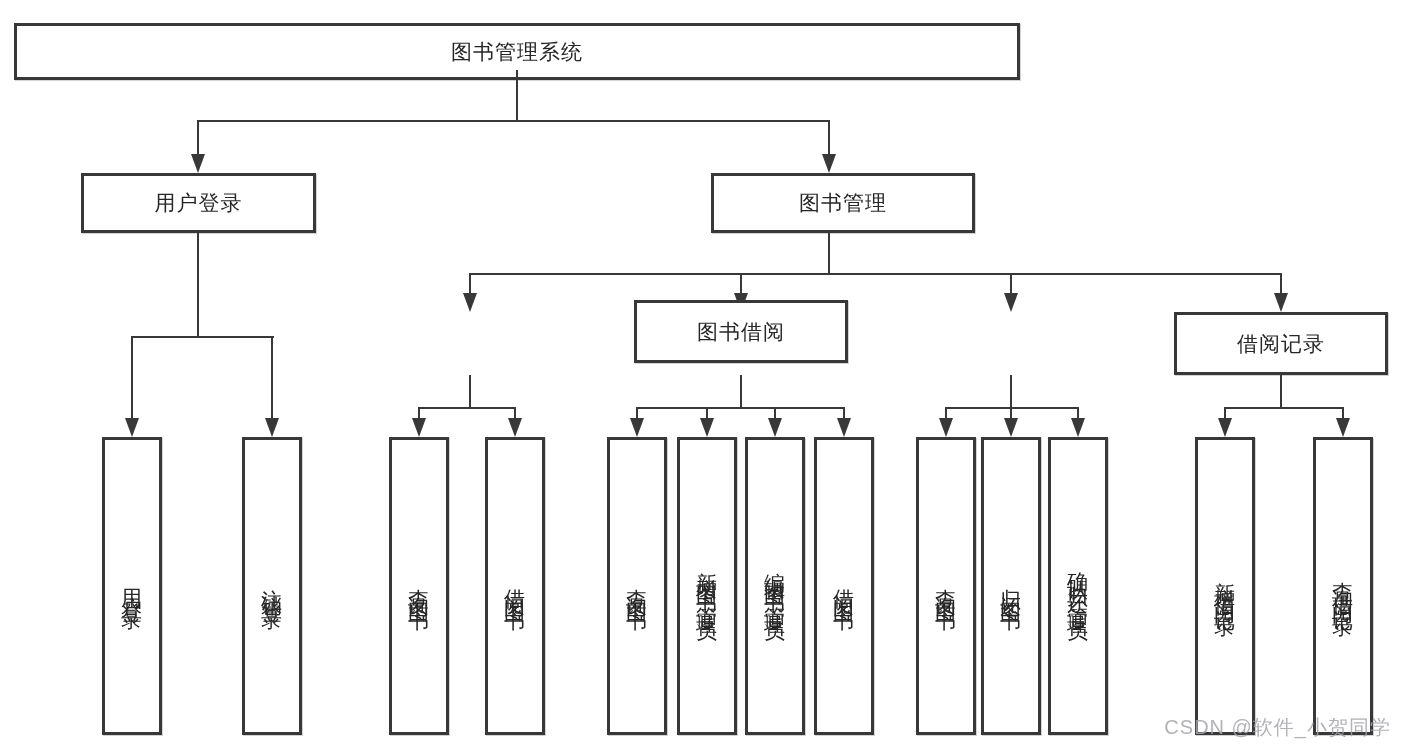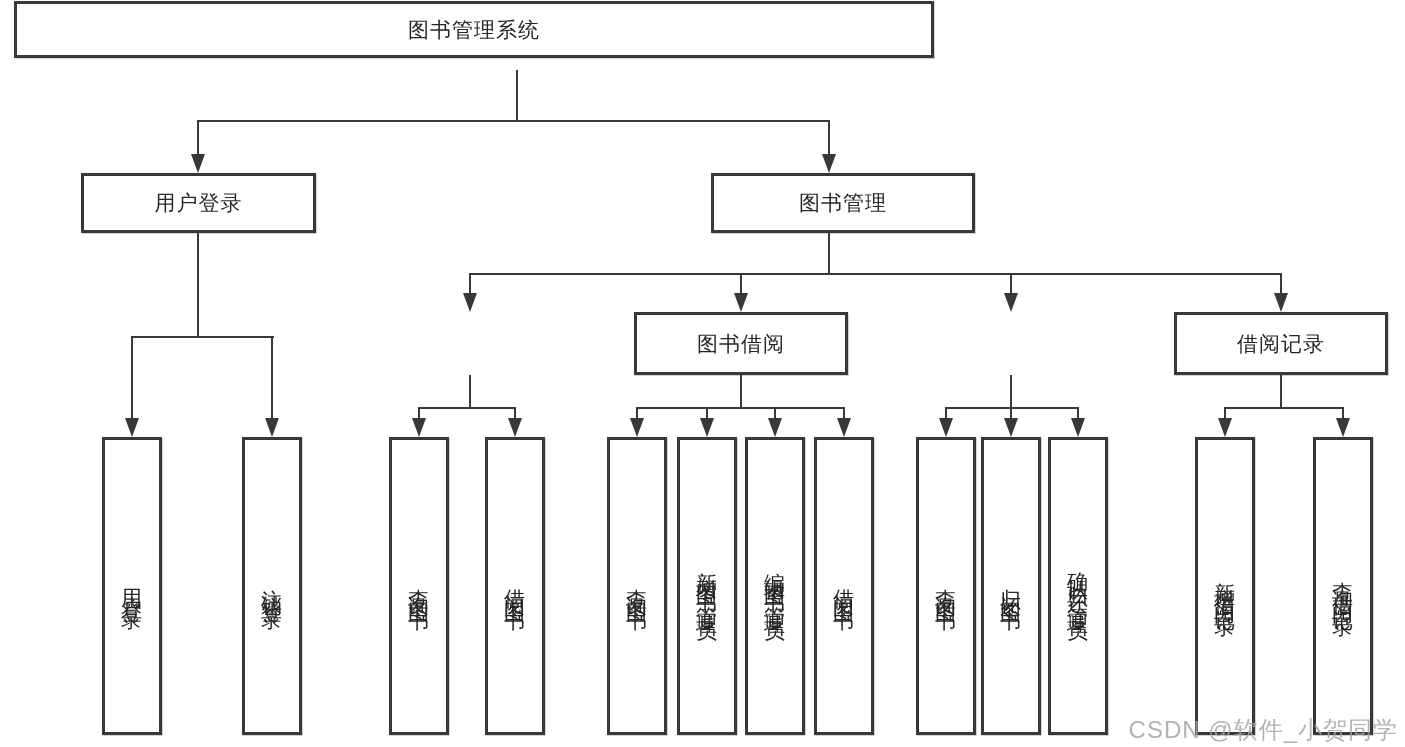--- a/index.html
+++ b/index.html
@@ -36,34 +36,34 @@
   .arrow {
     position: absolute;
     width: 0; height: 0;
     border-left: 7px solid transparent;
     border-right: 7px solid transparent;
     border-top: 19px solid #383838;
   }
   .watermark {
     position: absolute;
     top: 714px;
-    right: 7px;
-    font-size: 24px;
+    right: 14px;
+    font-size: 20px;
     letter-spacing: 1px;
     color: rgba(165,165,170,0.85);
     z-index: 10;
     white-space: nowrap;
   }
 </style>
 </head>
 <body>
 
 <div class="canvas">
 
-  <div class="node hnode" style="left:14px; top:1px; width:920px; height:57px;">图书管理系统</div>
+  <div class="node hnode" style="left:14px; top:23px; width:1006px; height:57px;">图书管理系统</div>
 
   <div class="line" style="left:516px; top:70px; width:2px; height:51px;"></div>
   <div class="line" style="left:197px; top:120px; width:633px; height:2px;"></div>
   <div class="line" style="left:197px; top:120px; width:2px; height:50px;"></div>
   <div class="arrow" style="left:191px; top:154px;"></div>
   <div class="line" style="left:828px; top:120px; width:2px; height:50px;"></div>
   <div class="arrow" style="left:822px; top:154px;"></div>
 
   <div class="node hnode" style="left:81px; top:173px; width:235px; height:60px;">用户登录</div>
   <div class="node hnode" style="left:711px; top:173px; width:264px; height:60px;">图书管理</div>
@@ -79,21 +79,21 @@
   <div class="line" style="left:469px; top:273px; width:813px; height:2px;"></div>
   <div class="line" style="left:469px; top:273px; width:2px; height:36px;"></div>
   <div class="arrow" style="left:463px; top:293px;"></div>
   <div class="line" style="left:740px; top:273px; width:2px; height:36px;"></div>
   <div class="arrow" style="left:734px; top:293px;"></div>
   <div class="line" style="left:1010px; top:273px; width:2px; height:36px;"></div>
   <div class="arrow" style="left:1004px; top:293px;"></div>
   <div class="line" style="left:1280px; top:273px; width:2px; height:36px;"></div>
   <div class="arrow" style="left:1274px; top:293px;"></div>
 
-  <div class="node hnode" style="left:634px; top:312px; width:214px; height:63px;text-align:right;">图书借阅</div>
+  <div class="node hnode" style="left:634px; top:300px; width:214px; height:63px;text-align:right;">图书借阅</div>
   <div class="node hnode" style="left:1174px; top:312px; width:214px; height:63px;">借阅记录</div>
 
   <div class="line" style="left:469px; top:375px; width:2px; height:32px;"></div>
   <div class="line" style="left:418px; top:407px; width:98px; height:2px;"></div>
   <div class="line" style="left:418px; top:407px; width:2px; height:26px;"></div>
   <div class="arrow" style="left:412px; top:418px;"></div>
   <div class="line" style="left:514px; top:407px; width:2px; height:26px;"></div>
   <div class="arrow" style="left:508px; top:418px;"></div>
 
   <div class="line" style="left:740px; top:375px; width:2px; height:32px;"></div>

